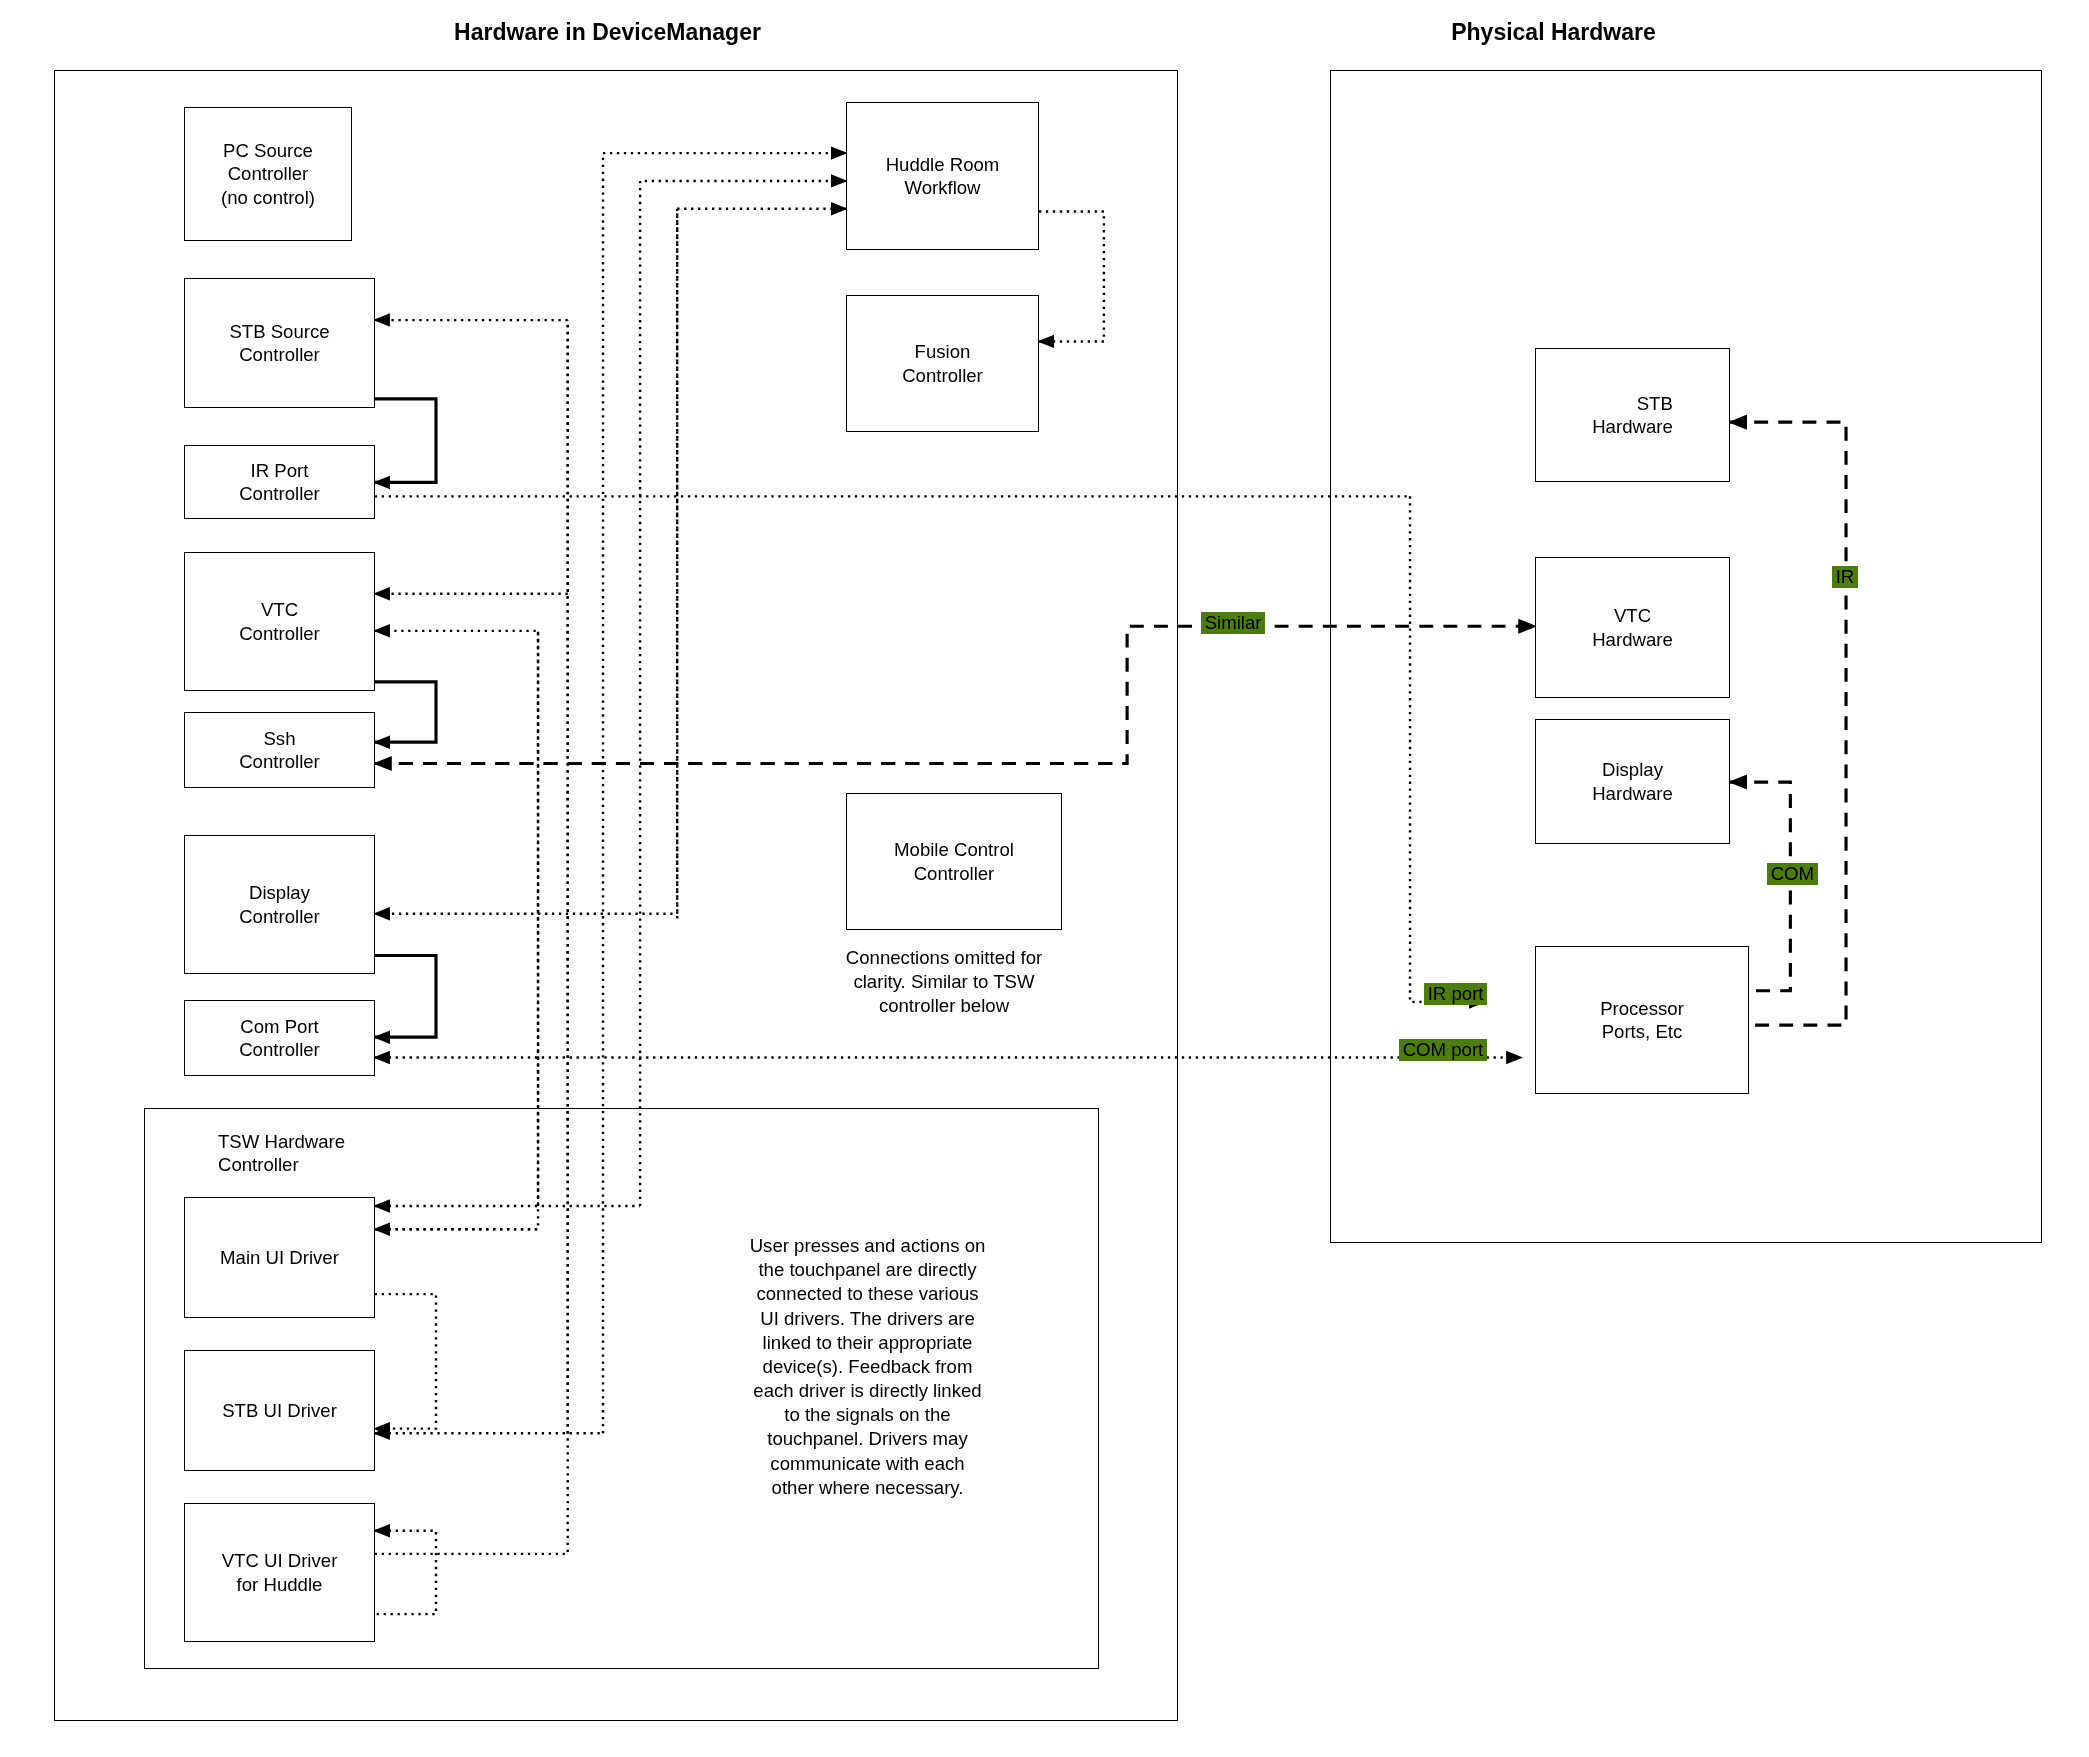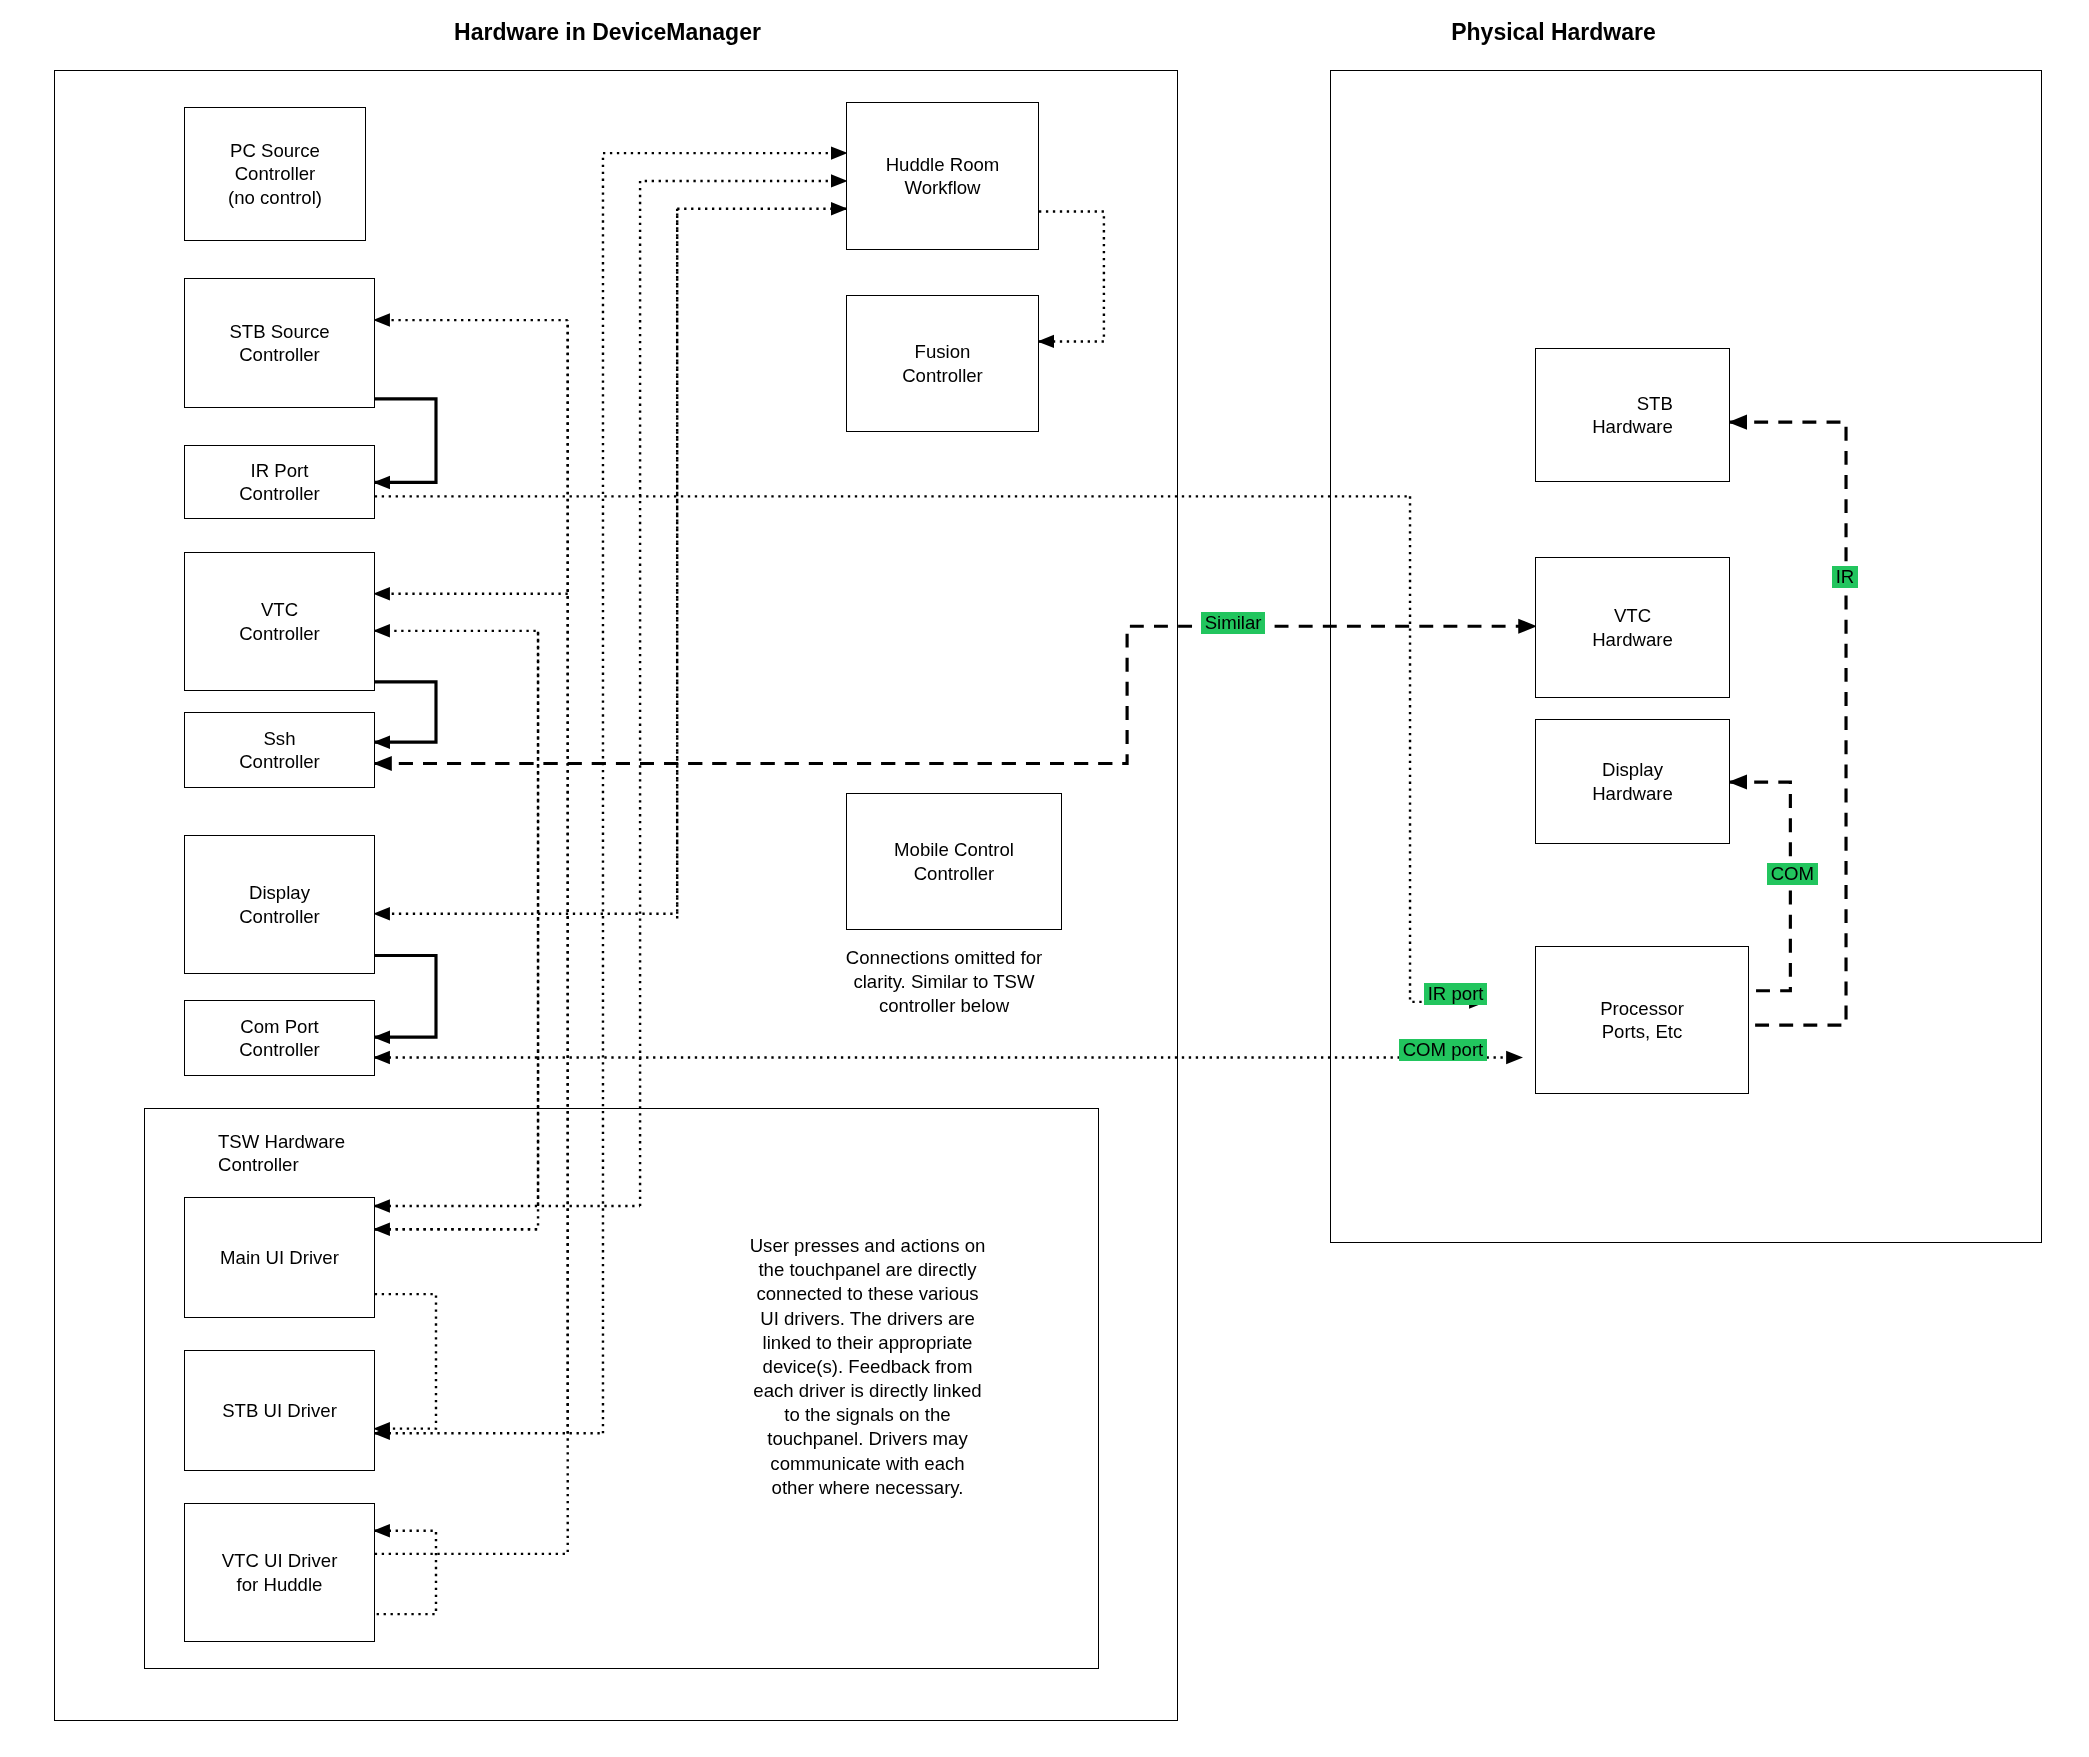--- a/index.html
+++ b/index.html
@@ -61,21 +61,21 @@
   .free-text {
     position: absolute;
     font-size: 18.6px;
     line-height: 1.3;
     text-align: center;
     white-space: pre-line;
   }
   .edge-label {
     position: absolute;
     font-size: 18.6px;
-    background: #22c55e;
+    background: #4d7c0f;
     padding: 0 3.7px;
     white-space: nowrap;
   }
   svg.wires {
     position: absolute;
     left: 0;
     top: 0;
     width: 2090px;
     height: 1758px;
     pointer-events: none;
@@ -140,21 +140,21 @@
 
     <path class="dot" d="M404,1325 L580,1325 L580,680"></path>
     <path class="dot" d="M404,1325 L580,1325" marker-start="url(#arrDot)"></path>
     <path class="dot" d="M404,1395 L470,1395 L470,1540 L404,1540" marker-end="url(#arrDot)"></path>
     <path class="dot" d="M404,1650 L470,1650 L470,1740 L404,1740" marker-start="url(#arrDot)"></path>
     <path class="dot" d="M404,1675 L612,1675 L612,345"></path>
     <path class="dot" d="M404,1545 L650,1545" marker-start="url(#arrDot)"></path>
     <path class="dot" d="M404,1300 L690,1300" marker-start="url(#arrDot)"></path>
   </svg>
 
-  <div class="node" style="left:184px; top:107px; width:182px; height:134px;">PC Source
+  <div class="node" style="left:184px; top:107px; width:168px; height:134px;">PC Source
 Controller
 (no control)</div>
   <div class="node" style="left:184px; top:278px; width:191px; height:130px;">STB Source
 Controller</div>
   <div class="node" style="left:184px; top:445px; width:191px; height:74px;">IR Port
 Controller</div>
 
   <div class="node" style="left:184px; top:552px; width:191px; height:139px;">VTC
 Controller</div>
   <div class="node" style="left:184px; top:712px; width:191px; height:76px;">Ssh

